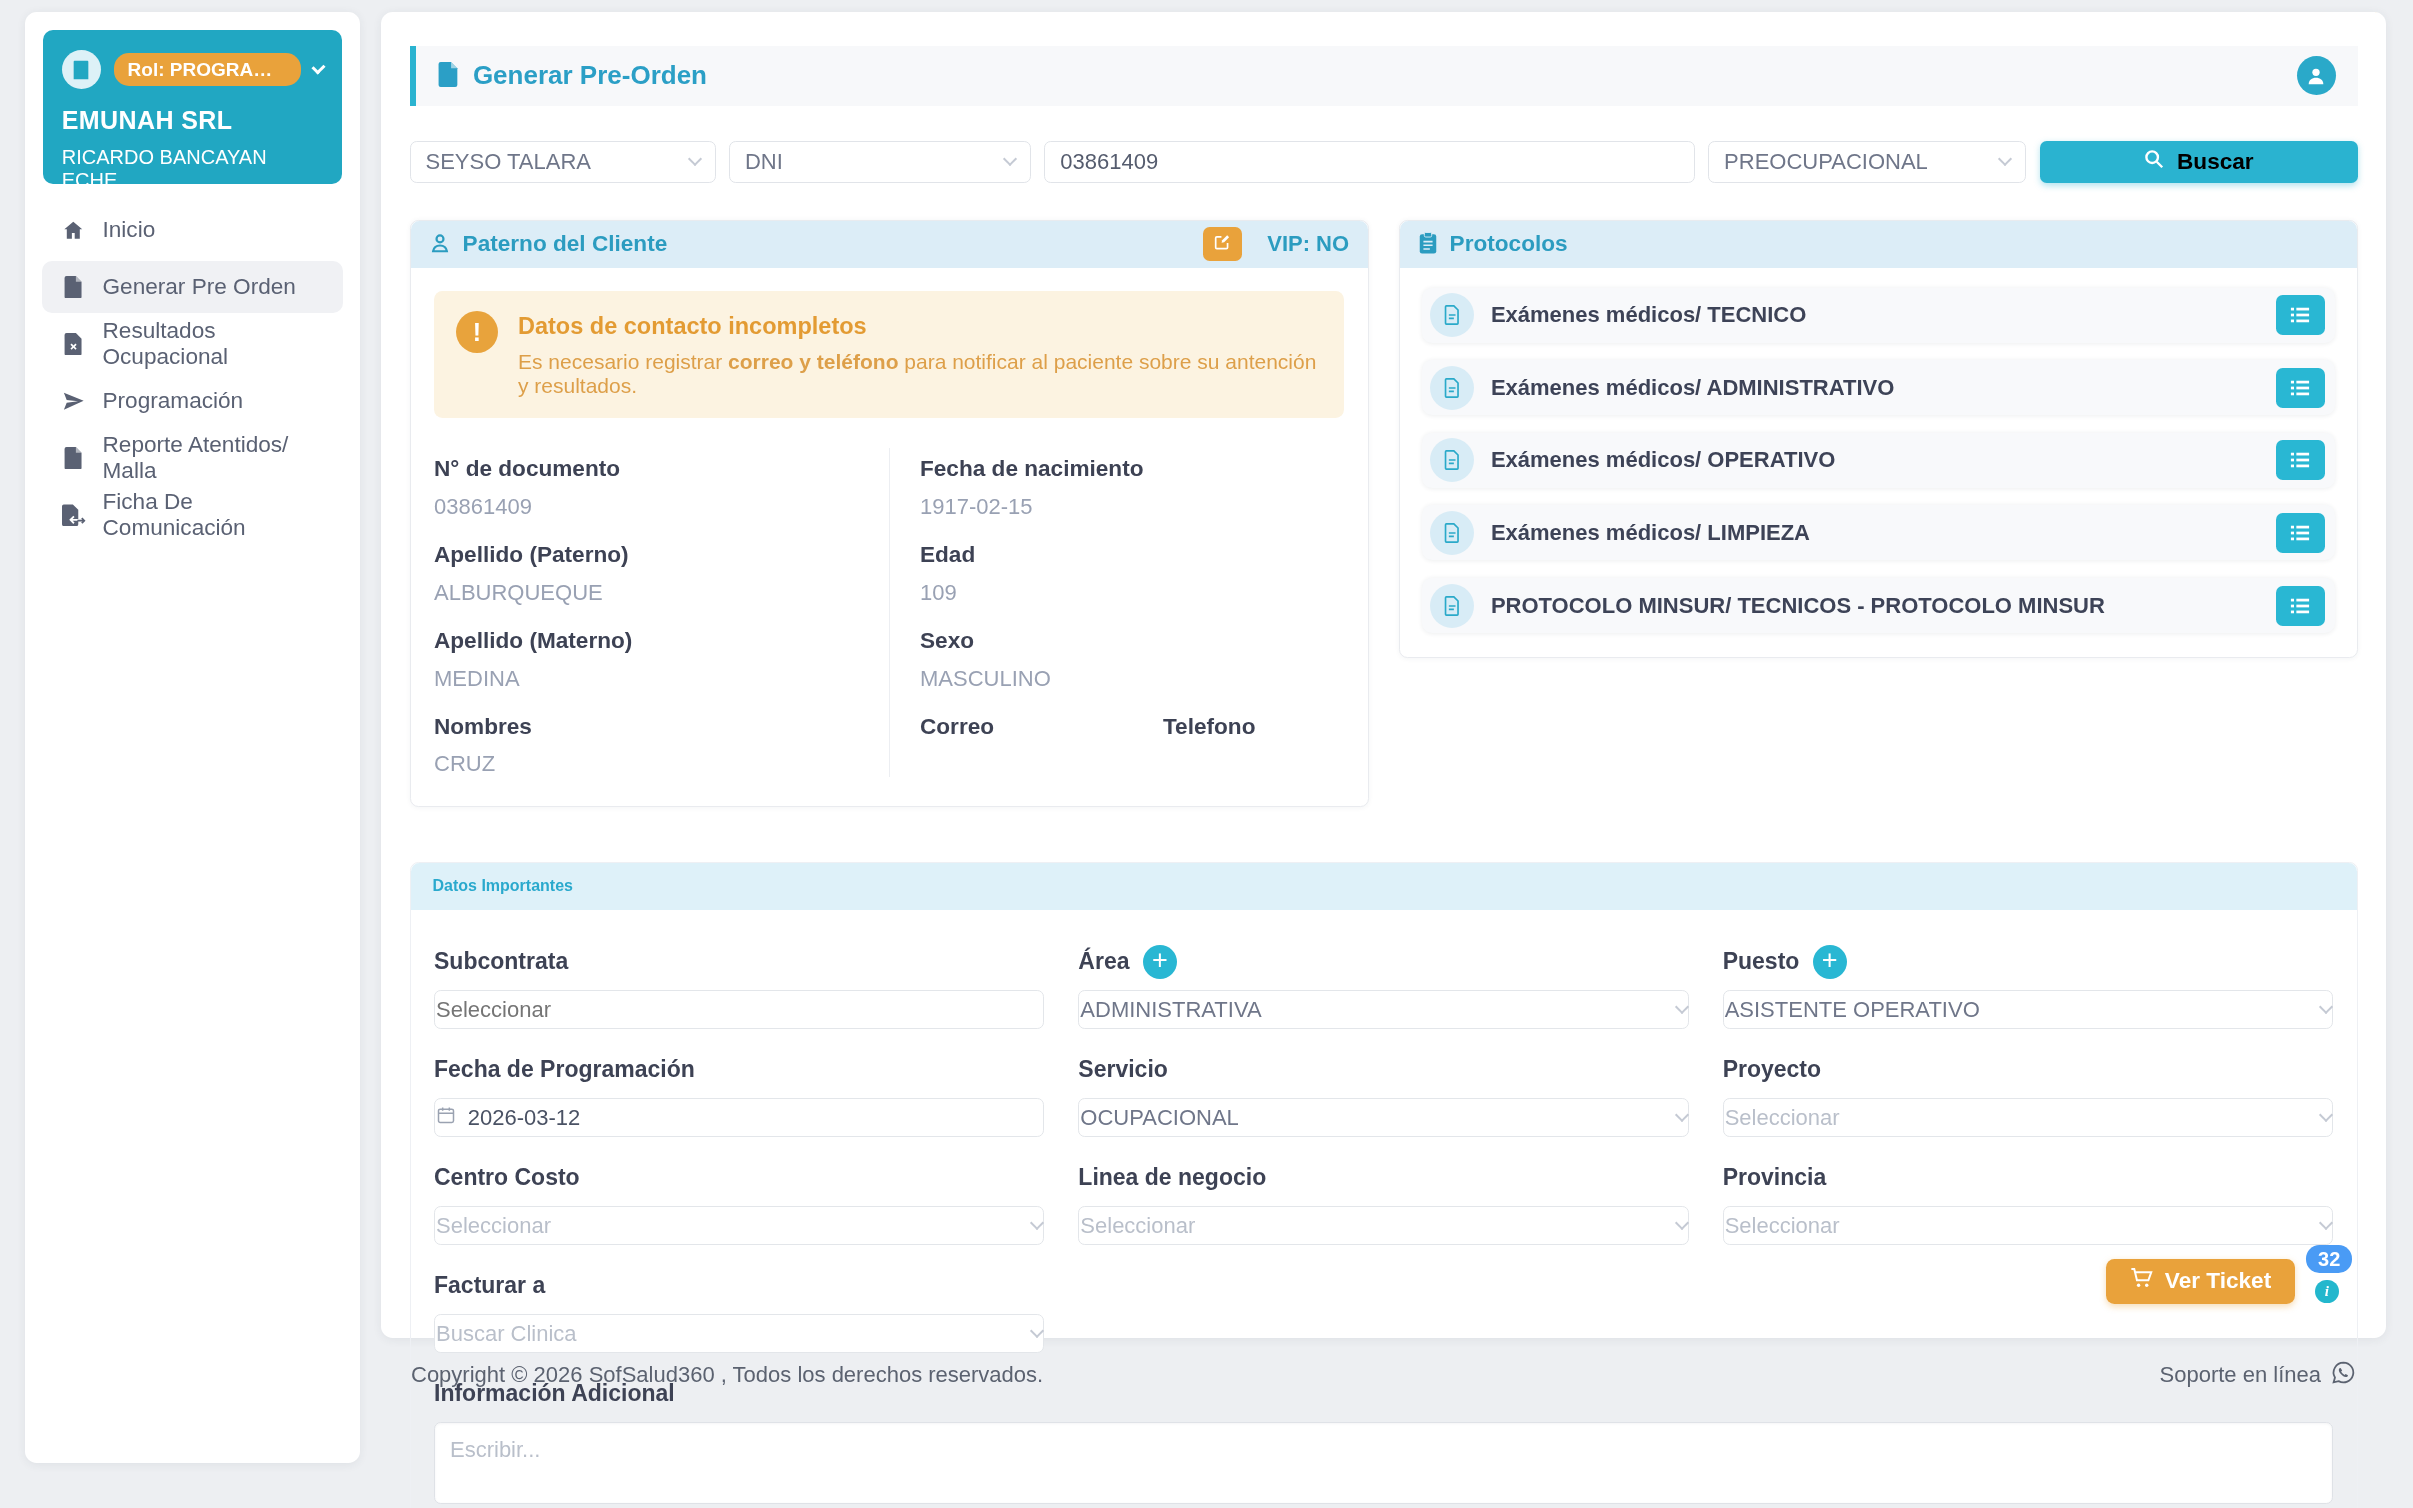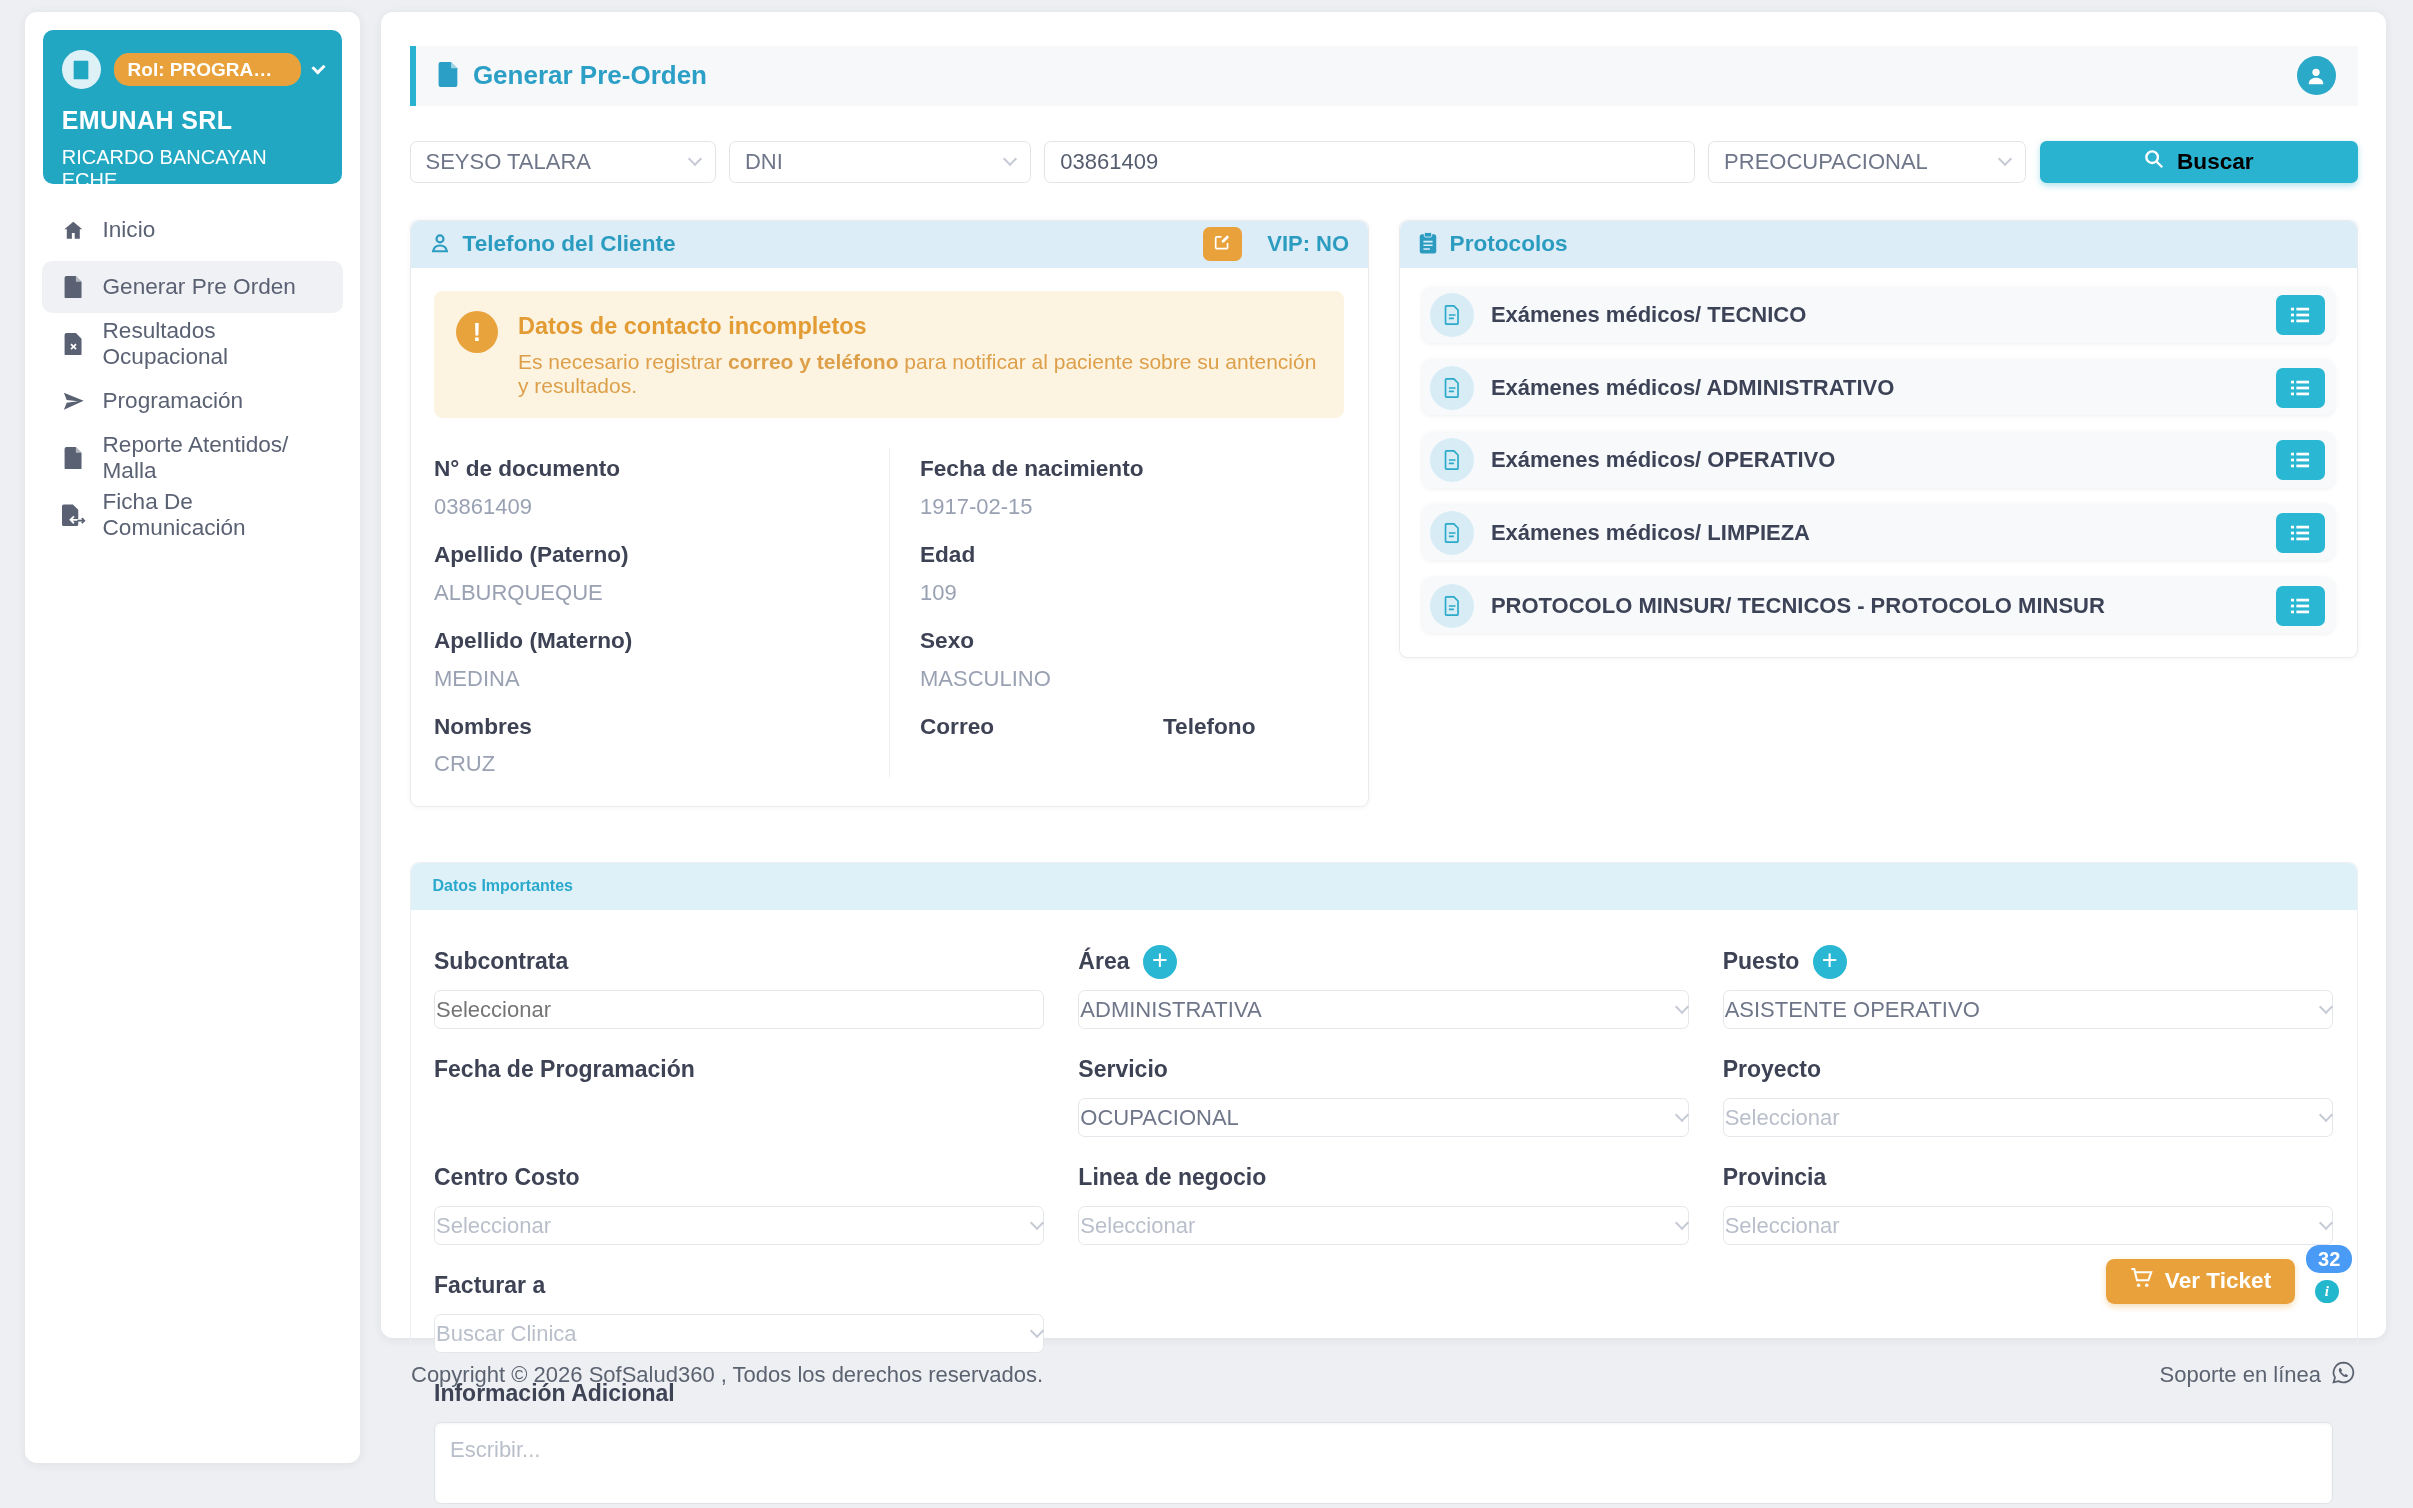--- a/index.html
+++ b/index.html
@@ -222,21 +222,21 @@
       <div class="cols">
 
         <section class="card" style="min-height:432px;">
           <div class="card-head">
             <span>
               <svg width="22" height="22" viewBox="0 0 24 24" fill="none" stroke="#2b9cc0" stroke-width="2.4">
                   <circle cx="12" cy="7.5" r="3.8"></circle>
                   <path d="M4.5 21c.6-4 3.7-6.3 7.5-6.3s6.9 2.3 7.5 6.3z"></path>
                 </svg>
             </span>
-            <span class="card-title">Telefono del Cliente</span>
+            <span class="card-title">Paterno del Cliente</span>
             <button class="edit-btn">
               <span>
                 <svg width="18.4" height="18.4" viewBox="0 0 24 24" fill="none" stroke="#fff" stroke-width="2.2">
                     <path d="M11 5H5a1.5 1.5 0 0 0-1.5 1.5V19A1.5 1.5 0 0 0 5 20.5h12.5A1.5 1.5 0 0 0 19 19v-6"></path>
                     <path d="M14.5 12 21 5.5 18.5 3 12 9.5l-.8 3.3z" fill="#fff" stroke="none"></path>
                   </svg>
               </span>
             </button>
             <span class="vip">VIP: NO</span>
           </div>
@@ -432,20 +432,31 @@
                 <button class="plus"></button>
               </div>
             <div class="control">
               <span class="val">ASISTENTE OPERATIVO</span>
               <span class="sel-chev"></span>
             </div>
           </div>
 
           <div class="fblock">
             <div class="flabel">Fecha de Programación</div>
+            <div class="control">
+              <span class="control-left">
+                <span>
+                  <svg width="20" height="20" viewBox="0 0 24 24" fill="none" stroke="#9aa2b1" stroke-width="1.8">
+                      <rect x="3" y="5" width="18" height="16" rx="2"></rect>
+                      <path d="M3 10h18M8 3v4M16 3v4"></path>
+                    </svg>
+                </span>
+                <span class="dateval">2026-03-12</span>
+              </span>
+            </div>
           </div>
 
           <div class="fblock">
             <div class="flabel">Servicio</div>
             <div class="control">
               <span class="val">OCUPACIONAL</span>
               <span class="sel-chev"></span>
             </div>
           </div>
 

